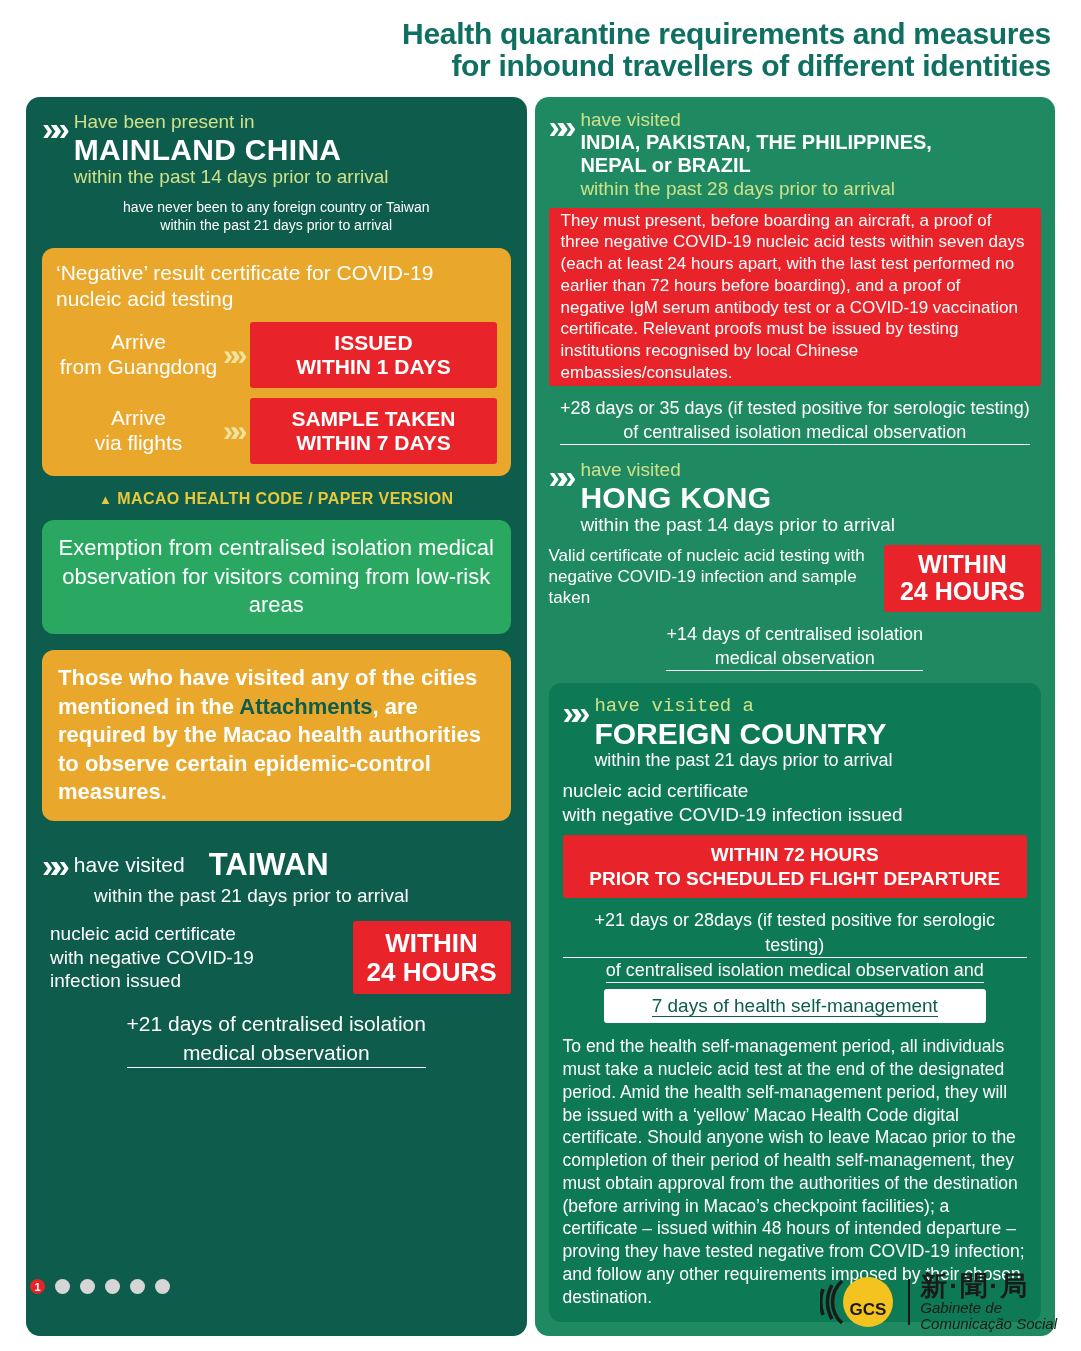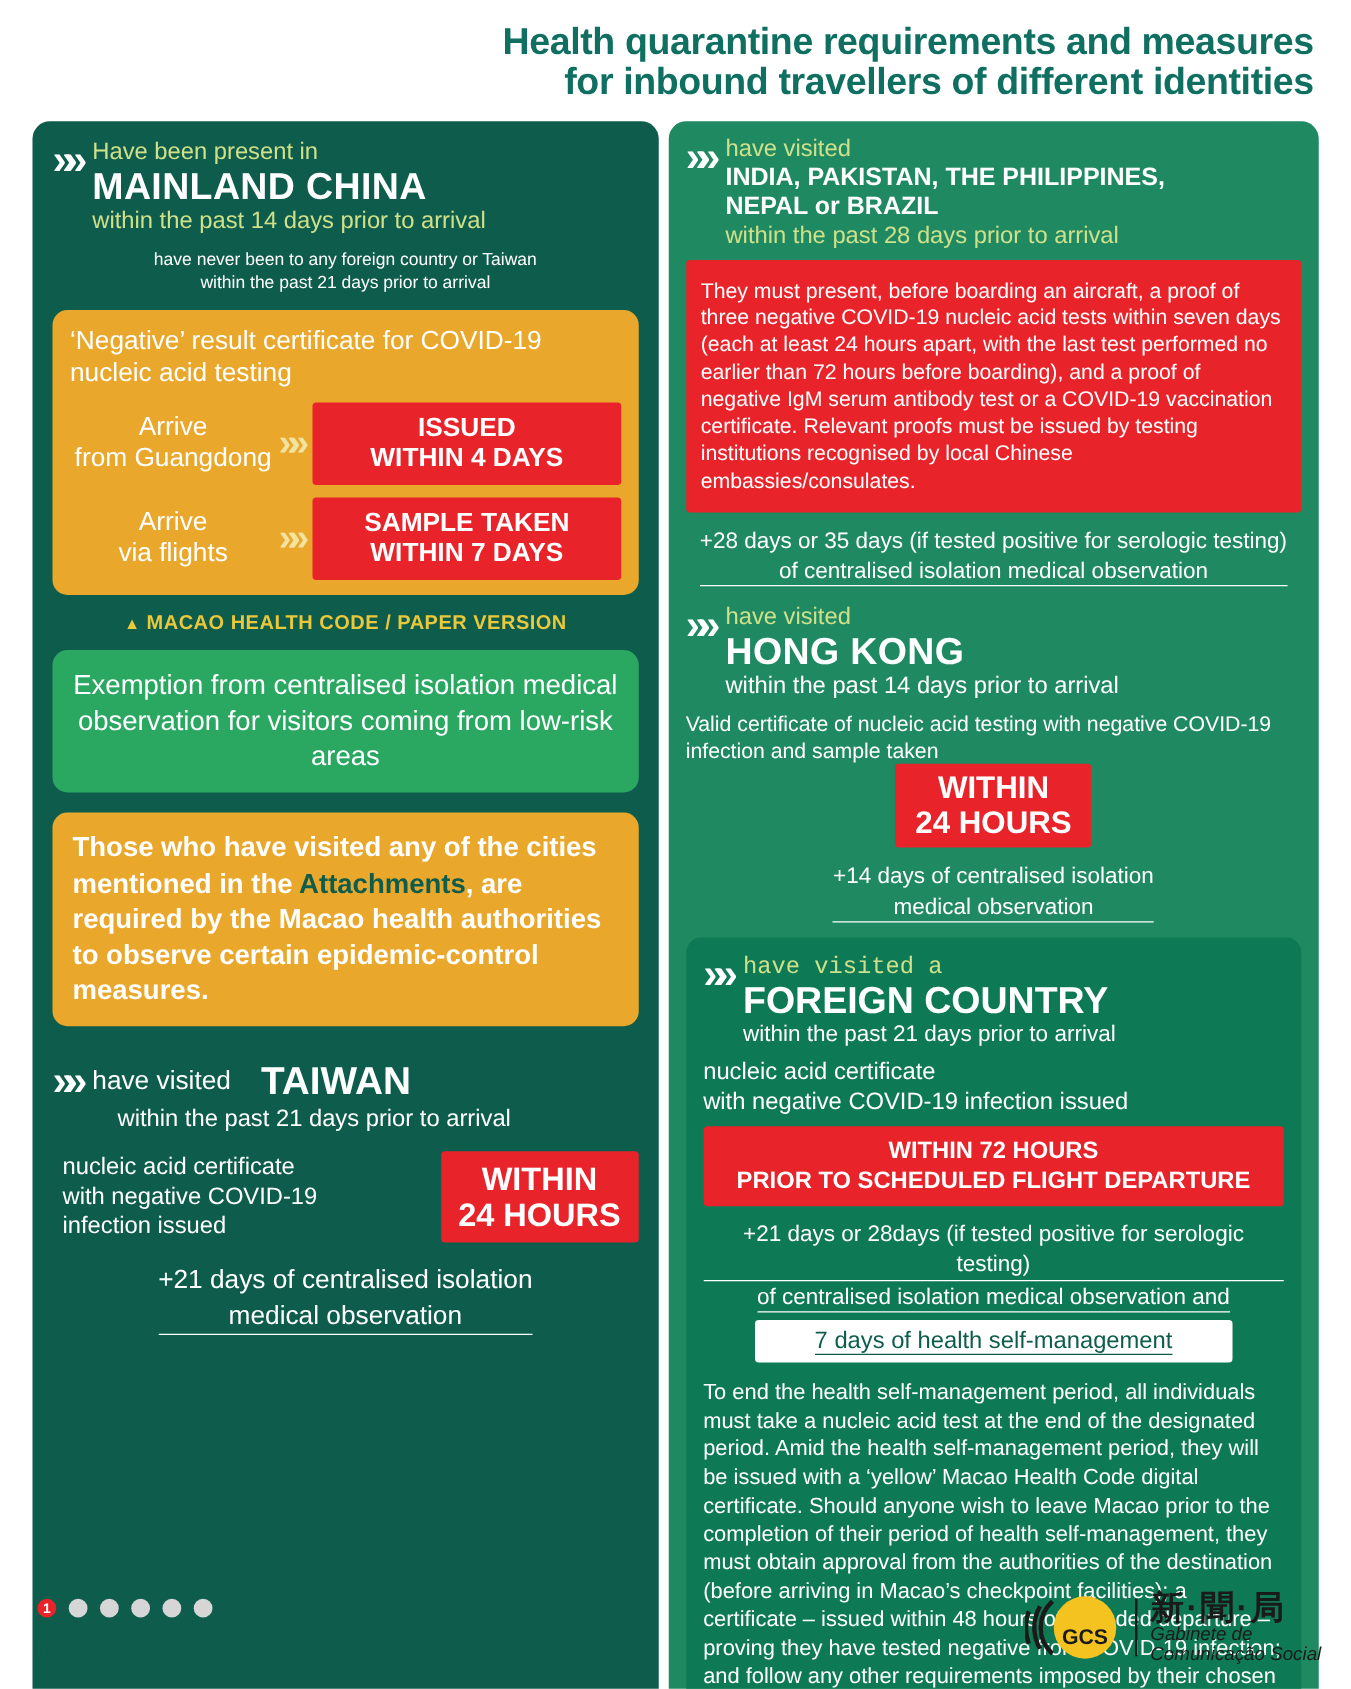--- a/index.html
+++ b/index.html
@@ -86,29 +86,29 @@
     border-radius:3px;padding:8px 14px;line-height:1.1;
   }
   .underline-txt{
     color:#ffffff;font-size:21px;text-align:center;line-height:1.35;margin-top:16px;
   }
   .underline-txt span{border-bottom:1.5px solid #ffffff;display:inline-block;}
 
   
   .red-para{
     background:#e8232a;color:#ffffff;font-size:17px;line-height:1.28;border-radius:3px;
-    padding:14px 12px;margin-top:8px;
+    padding:2px 12px;margin-top:8px;
   }
   .ul-note{
     color:#ffffff;font-size:18px;text-align:center;line-height:1.35;margin-top:10px;
   }
   .ul-note span{border-bottom:1.5px solid #ffffff;display:inline-block;}
 
   .hk-block{margin-top:14px;}
-  .hk-row{display:flex;align-items:center;margin-top:8px;flex-direction:column;}
+  .hk-row{display:flex;margin-top:8px;}
   .hk-left{color:#ffffff;font-size:17px;line-height:1.25;flex:1;}
   .hk-red{
     background:#e8232a;color:#ffffff;font-weight:bold;text-align:center;border-radius:3px;
     padding:6px 16px;font-size:25px;line-height:1.1;
   }
 
   .sub-card{
     background:#0e7a55;border-radius:12px;padding:12px 14px 14px;margin-top:12px;
   }
   .fc-small{color:#cfe08a;font-size:19px;font-family:Liberation Mono, monospace;}
@@ -165,21 +165,21 @@
 within the past 21 days prior to arrival</div>
 
       <div class="panel-yellow">
         <div class="ptitle">‘Negative’ result certificate for COVID-19 nucleic acid testing</div>
 
         <div class="yrow">
           <div class="ylabel" style="white-space:pre-line">Arrive
 from Guangdong</div>
           <span class="chev-y">»»</span>
           <div class="red-box" style="white-space:pre-line">ISSUED
-WITHIN 4 DAYS</div>
+WITHIN 1 DAYS</div>
         </div>
 
         <div class="yrow">
           <div class="ylabel" style="white-space:pre-line">Arrive
 via flights</div>
           <span class="chev-y">»»</span>
           <div class="red-box" style="white-space:pre-line">SAMPLE TAKEN
 WITHIN 7 DAYS</div>
         </div>
       </div>

